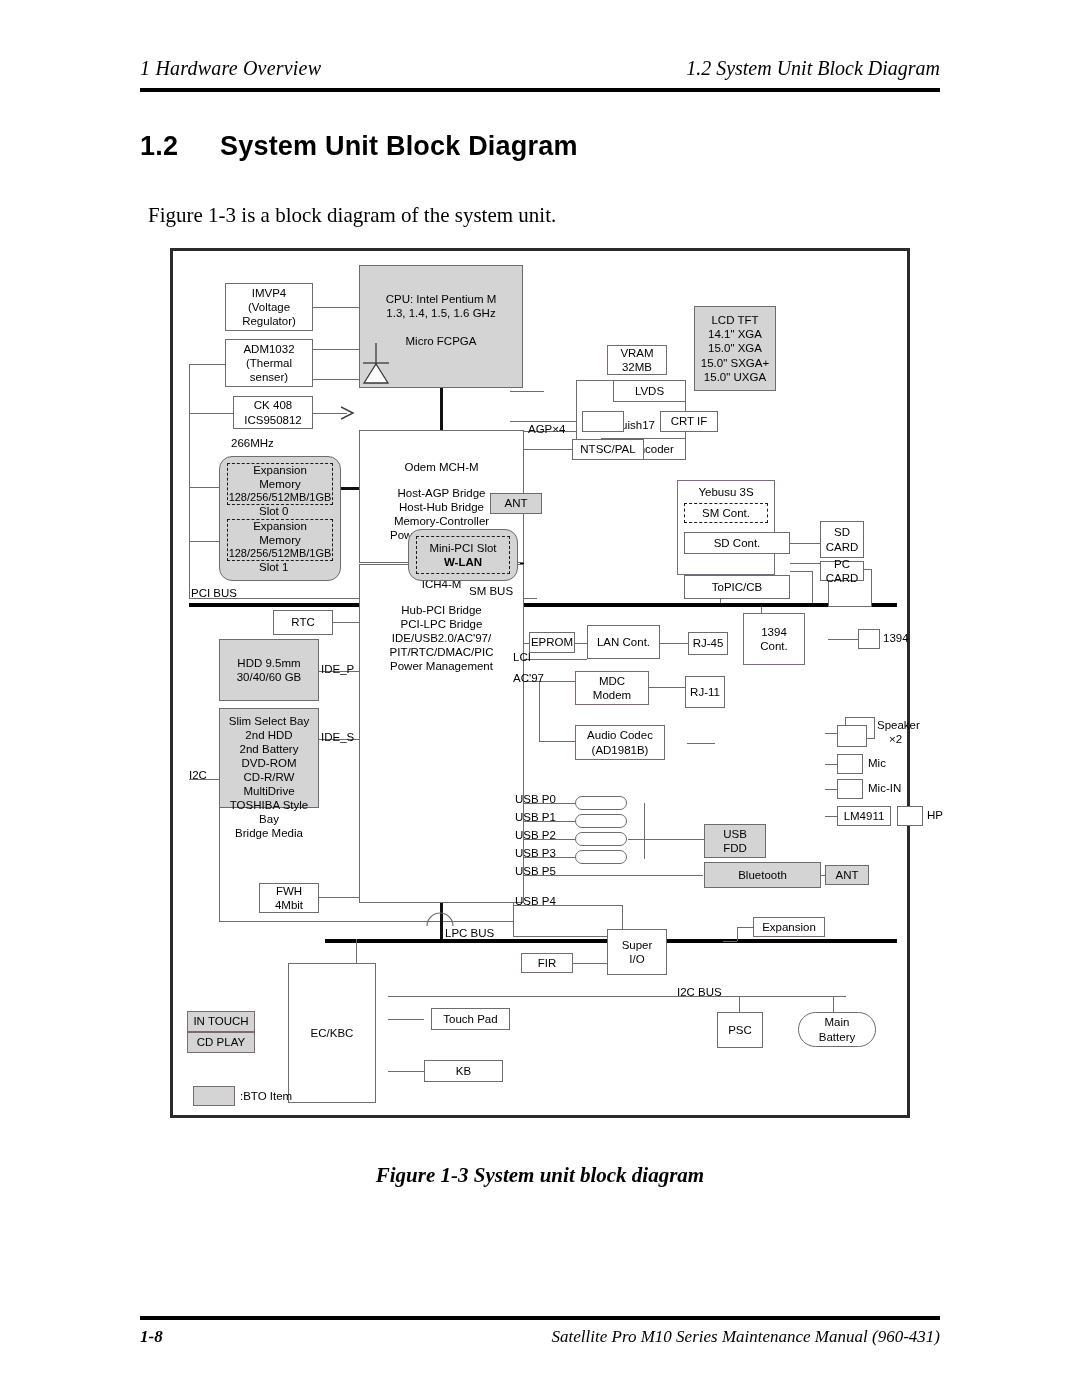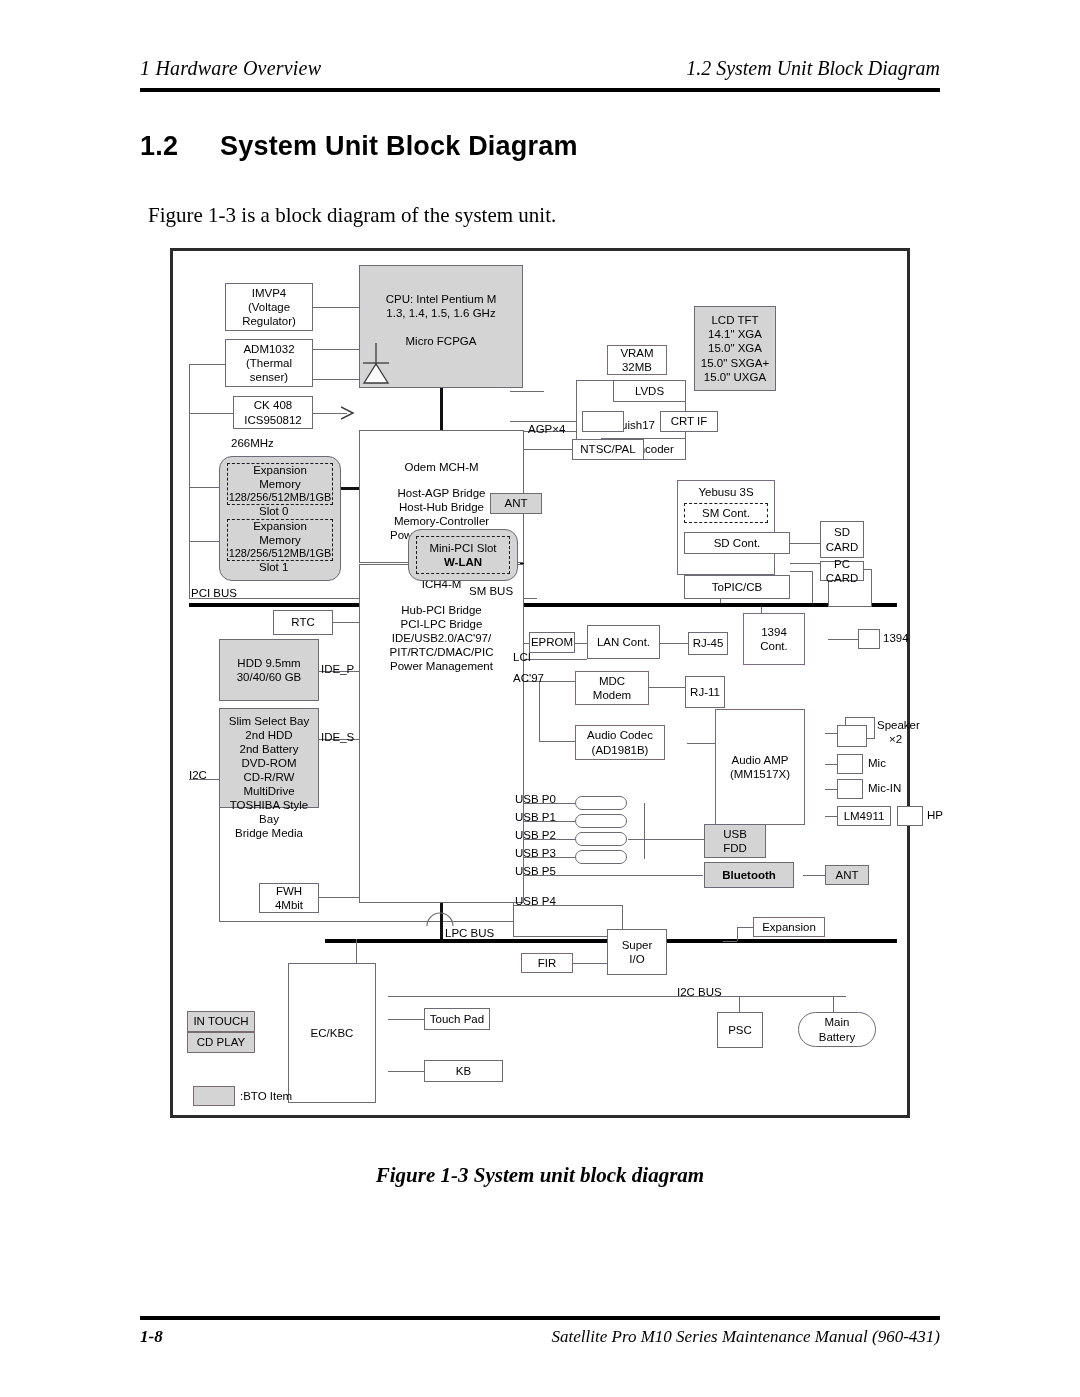--- a/index.html
+++ b/index.html
@@ -384,24 +384,20 @@
       <span>MDC</span>
       <span>Modem</span>
     </div>
     <div class="bx" style="left:512px; top:425px; width:40px; height:32px;">
       <span>RJ-11</span>
     </div>
     <div class="bx" style="left:402px; top:474px; width:90px; height:35px; border-color:#7a6b70;">
       <span>Audio Codec</span>
       <span>(AD1981B)</span>
     </div>
-    <div class="bx" style="left:542px; top:458px; width:90px; height:116px; border-color:#7a6b70;">
-      <span>Audio AMP</span>
-      <span>(MM1517X)</span>
-    </div>
     <div class="bx blank" style="left:672px; top:466px; width:30px; height:22px;"></div>
     <div class="bx blank" style="left:664px; top:474px; width:30px; height:22px;"></div>
     <div class="lbl" style="left:704px; top:468px;">Speaker</div>
     <div class="lbl" style="left:716px; top:482px;">×2</div>
     <div class="bx blank" style="left:664px; top:503px; width:26px; height:20px;"></div>
     <div class="lbl" style="left:695px; top:506px;">Mic</div>
     <div class="bx blank" style="left:664px; top:528px; width:26px; height:20px;"></div>
     <div class="lbl" style="left:695px; top:531px;">Mic-IN</div>
     <div class="bx" style="left:664px; top:555px; width:54px; height:20px;">
       <span>LM4911</span>
@@ -416,21 +412,21 @@
     <div class="lbl" style="left:342px; top:614px;">USB P5</div>
     <div class="lbl" style="left:342px; top:644px;">USB P4</div>
     <div class="bx round" style="left:402px; top:545px; width:52px; height:14px; border-radius:7px;"></div>
     <div class="bx round" style="left:402px; top:563px; width:52px; height:14px; border-radius:7px;"></div>
     <div class="bx round" style="left:402px; top:581px; width:52px; height:14px; border-radius:7px;"></div>
     <div class="bx round" style="left:402px; top:599px; width:52px; height:14px; border-radius:7px;"></div>
     <div class="bx gray" style="left:531px; top:573px; width:62px; height:34px;">
       <span>USB</span>
       <span>FDD</span>
     </div>
-    <div class="bx gray" style="left:531px; top:611px; width:90px; height:26px;font-weight:bold;">
+    <div class="bx gray" style="left:531px; top:611px; width:117px; height:26px;">
       <span>Bluetooth</span>
     </div>
     <div class="bx gray" style="left:652px; top:614px; width:44px; height:20px;">
       <span>ANT</span>
     </div>
 
     <div class="lbl" style="left:272px; top:676px;">LPC BUS</div>
     <div class="bx" style="left:434px; top:678px; width:60px; height:46px;">
       <span>Super</span>
       <span>I/O</span>
@@ -444,21 +440,21 @@
 
     <div class="bx" style="left:115px; top:712px; width:88px; height:140px;">
       <span>EC/KBC</span>
     </div>
     <div class="bx gray" style="left:14px; top:760px; width:68px; height:21px; border-color:#7a6b70;">
       <span>IN TOUCH</span>
     </div>
     <div class="bx gray" style="left:14px; top:781px; width:68px; height:21px; border-color:#7a6b70;">
       <span>CD PLAY</span>
     </div>
-    <div class="bx" style="left:251px; top:757px; width:66px; height:22px;">
+    <div class="bx" style="left:258px; top:757px; width:79px; height:22px;">
       <span>Touch Pad</span>
     </div>
     <div class="bx" style="left:251px; top:809px; width:79px; height:22px;">
       <span>KB</span>
     </div>
     <div class="lbl" style="left:504px; top:735px;">I2C BUS</div>
     <div class="bx" style="left:544px; top:761px; width:46px; height:36px;">
       <span>PSC</span>
     </div>
     <div class="bx round" style="left:625px; top:761px; width:78px; height:35px; border-radius:18px;">

